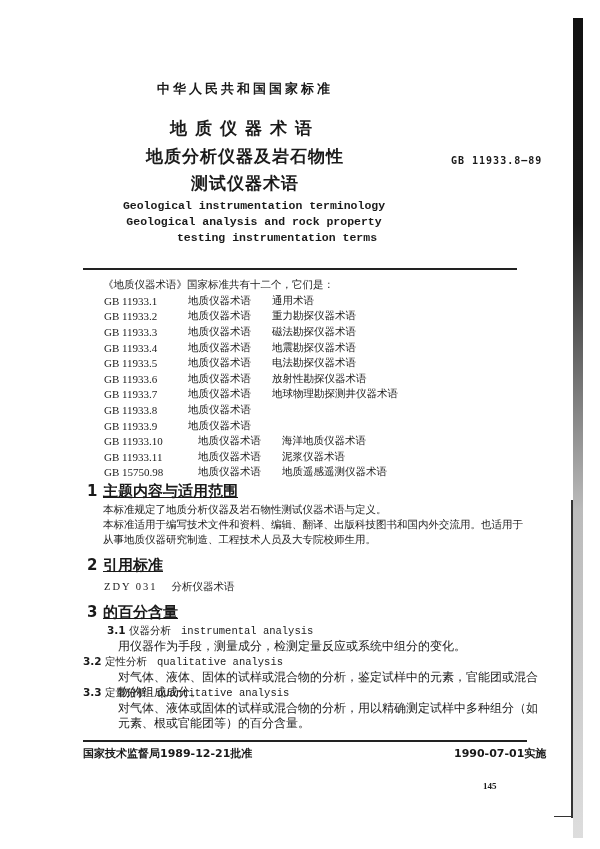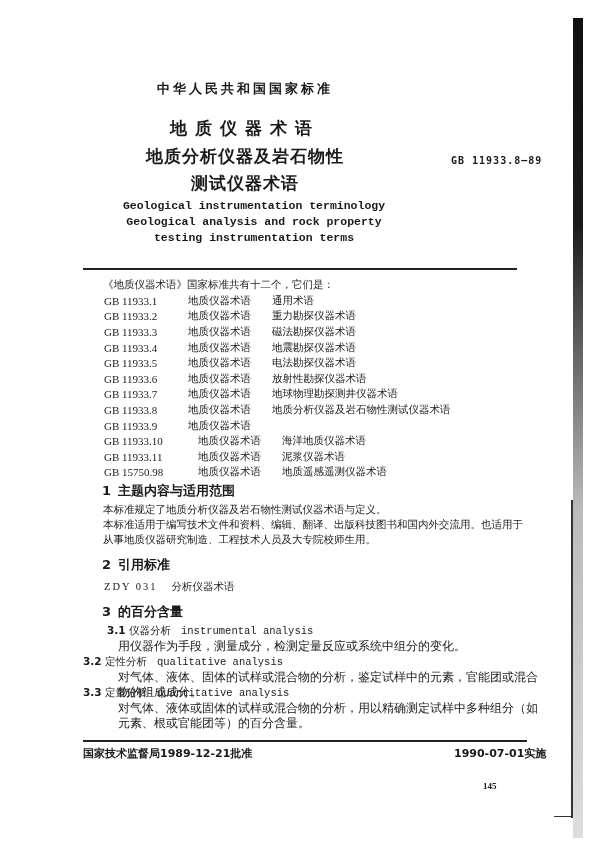--- a/index.html
+++ b/index.html
@@ -9,29 +9,29 @@
     font-family: "DejaVu Serif", "Liberation Serif", serif;
   }
   .abs { position: absolute; }
   .national { left: 0; width: 490px; top: 80px; text-align: center; font-family: "DejaVu Sans", sans-serif; font-size: 13px; font-weight: bold; letter-spacing: 3px; }
   .title-cn { left: 0; width: 490px; text-align: center; font-family: "DejaVu Sans", sans-serif; font-size: 17px; font-weight: bold; }
   .t1 { top: 117px; letter-spacing: 8px; }
   .t2 { top: 145px; letter-spacing: 1px; }
   .t3 { top: 172px; letter-spacing: 1px; }
   .std-code { left: 427px; top: 155px; font-family: "DejaVu Sans Mono", monospace; font-size: 10px; font-weight: bold; letter-spacing: 1px; margin-left: 24px; }
   .title-en { left: 0; width: 508px; text-align: center; font-family: "Liberation Mono", monospace; font-size: 11.5px; font-weight: bold; }
-  .e1 { top: 199px; } .e2 { top: 215px; } .e3 { top: 231px; }
+  .e1 { top: 199px; } .e2 { top: 215px; } .e3 { top: 231px; padding-left: 23px; }
   .rule-top { left: 83px; top: 268px; width: 434px; height: 2px; background: #222; }
   .intro { left: 103px; top: 278px; font-size: 10.5px; }
   .list { left: 104px; top: 293px; font-size: 10.5px; }
   .list .row { height: 15.6px; display: flex; align-items: center; white-space: nowrap; }
   .list .code { width: 84px; font-family: "Liberation Serif", serif; font-size: 11px; }
   .list .c1 { width: 84px; }
   .list .row.wide .code { width: 94px; }
-  .sec-head { left: 102px; font-family: "DejaVu Sans", sans-serif; font-size: 13px; font-weight: bold; }
+  .sec-head { left: 87px; font-family: "DejaVu Sans", sans-serif; font-size: 15px; font-weight: bold; text-decoration: underline; }
   .sec-head .n { display: inline-block; width: 16px; }
   .para { left: 83px; width: 440px; font-size: 10.5px; line-height: 15px; }
   .para .ind { padding-left: 20px; }
   .ref { left: 104px; top: 580px; font-size: 10.5px; }
   .ref .code { font-family: "Liberation Serif", serif; letter-spacing: 2px; margin-right: 14px; }
   .term { left: 83px; font-size: 10.5px; }
   .term .no { display: inline-block; width: 22px; font-family: "DejaVu Sans", sans-serif; font-weight: bold; font-size: 10.5px; }
   .term .en { font-family: "Liberation Mono", monospace; margin-left: 10px; }
   .def { left: 118px; width: 420px; font-size: 12px; line-height: 15px; }
   .rule-bottom { left: 83px; top: 740px; width: 444px; height: 2px; background: #222; }
@@ -92,21 +92,20 @@
       <span>放射性勘探仪器术语</span>
     </div>
   <div class="row">
       <span class="code">GB 11933.7</span>
       <span class="c1">地质仪器术语</span>
       <span>地球物理勘探测井仪器术语</span>
     </div>
   <div class="row">
       <span class="code">GB 11933.8</span>
       <span class="c1">地质仪器术语</span>
-      <span>地质分析仪器及岩石物性测试仪器术语</span>
     </div>
   <div class="row">
       <span class="code">GB 11933.9</span>
       <span class="c1">地质仪器术语</span>
     </div>
   <div class="row wide">
       <span class="code">GB 11933.10</span>
       <span class="c1">地质仪器术语</span>
       <span>海洋地质仪器术语</span>
     </div>

